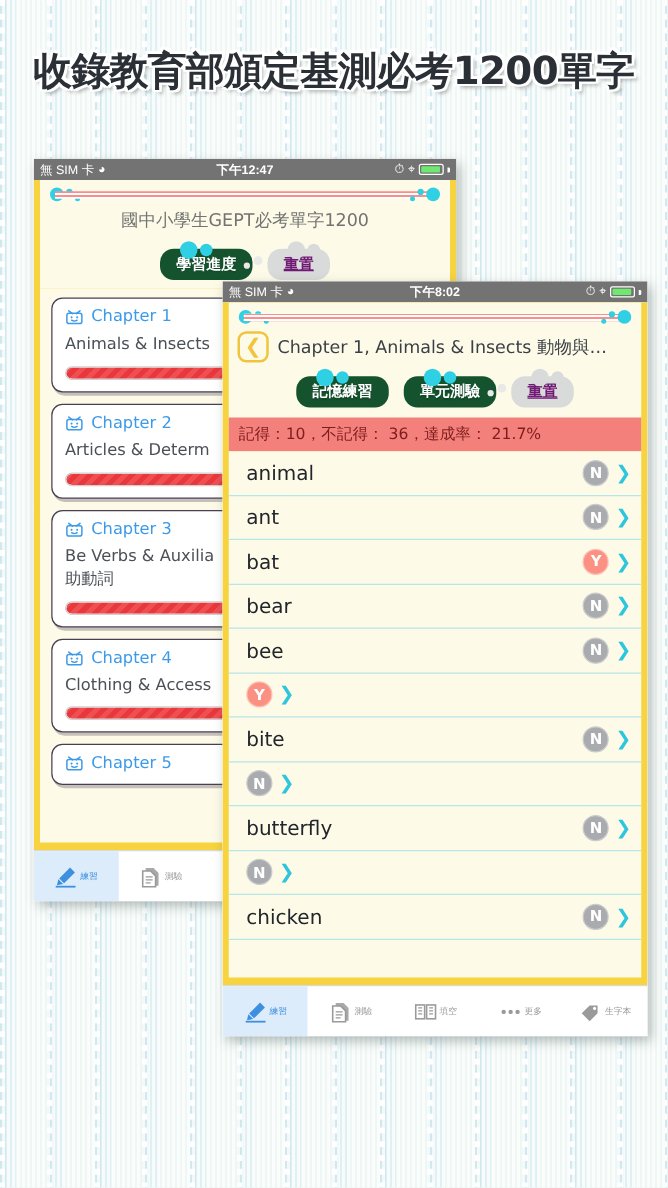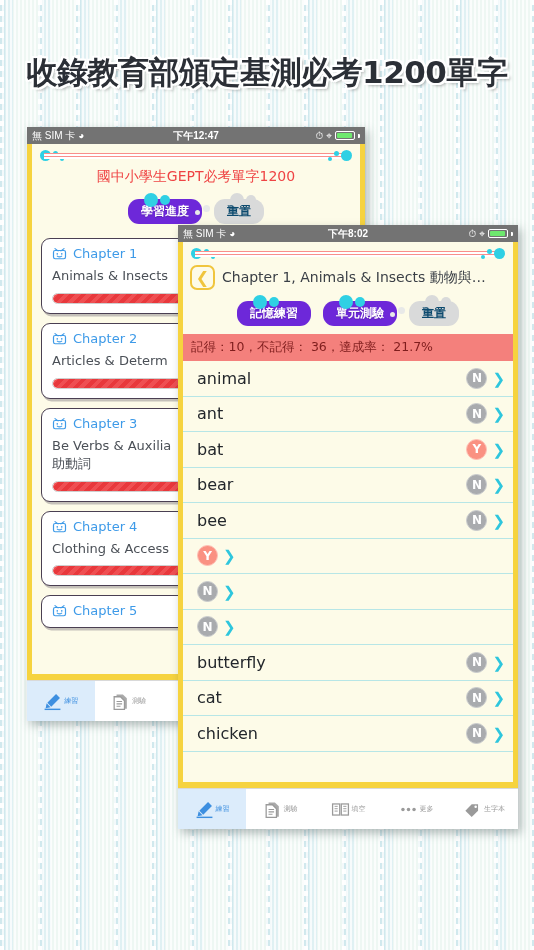--- a/index.html
+++ b/index.html
@@ -34,21 +34,21 @@
       rgba(255,255,255,0) 5px, rgba(255,255,255,0) 11px);
     background-size: 38px 11px;
     -webkit-mask-image: repeating-linear-gradient(90deg, #000 0px, #000 4px, transparent 4px, transparent 38px);
     mask-image: repeating-linear-gradient(90deg, #000 0px, #000 4px, transparent 4px, transparent 38px);
     pointer-events: none;
   }
 
   
   .headline {
     position: absolute;
-    top: 52px; left: 0; right: 0;
+    top: 36px; left: 0; right: 0;
     text-align: center;
     font-size: 31px;
     font-weight: bold;
     letter-spacing: -0.5px;
     color: #2b2f36;
     text-shadow:
        2px 0 0 #fff, -2px 0 0 #fff, 0 2px 0 #fff, 0 -2px 0 #fff,
        2px 2px 0 #fff, -2px 2px 0 #fff, 2px -2px 0 #fff, -2px -2px 0 #fff,
        3px 3px 3px rgba(90,90,90,0.45);
     font-family: "DejaVu Sans", "Liberation Sans", sans-serif;
@@ -136,45 +136,45 @@
   .d1 { width: 11px; height: 11px; left: 2px;  top: 1px; }
   .d2 { width: 5px;  height: 5px;  left: 15px; top: 2px; }
   .d3 { width: 4px;  height: 4px;  left: 22px; top: 8px; }
   .d4 { width: 11px; height: 11px; right: 2px;  top: 1px; }
   .d5 { width: 5px;  height: 5px;  right: 15px; top: 2px; }
   .d6 { width: 4px;  height: 4px;  right: 22px; top: 8px; }
 
   .app-title {
     text-align: center;
     font-size: 14px;
-    color: #ef4444;
+    color: #737373;
     padding: 6px 0 4px 0;
     font-family: "DejaVu Sans", "Liberation Sans", sans-serif;
   }
 
   
   .cloudbtn {
     position: relative;
     display: inline-block;
     color: #ffffff;
     font-size: 12px;
     font-weight: bold;
     padding: 4px 13px;
     border-radius: 11px;
-    background: #6d28d9;
+    background: #14532d;
     text-shadow: 0 1px 1px rgba(0,0,0,0.18);
     font-family: "DejaVu Sans", "Liberation Sans", sans-serif;
   }
   .cloudbtn::before, .cloudbtn::after {
     content: ""; position: absolute; background: #2fd0e4; border-radius: 50%;
   }
   .cloudbtn::before { width: 14px; height: 14px; top: -6px; left: 16px; }
   .cloudbtn::after  { width: 10px; height: 10px; top: -4px; left: 32px; }
 
-  .cloudbtn.gray { background: #d9dada; color: #0c4a6e; text-shadow: none; }
+  .cloudbtn.gray { background: #d9dada; color: #701a75; text-shadow: none; text-decoration: underline; }
   .cloudbtn.gray::before, .cloudbtn.gray::after { background: #d9dada; }
   .cloudbtn.gray .puff {
     position: absolute; border-radius: 50%; background: #e8e9e8;
   }
   .p1 { width: 7px; height: 7px; left: -11px; top: 6px; }
   .p2 { width: 5px; height: 5px; left: -19px; top: 11px; }
 
   .btn-row {
     display: flex;
     justify-content: center;
@@ -525,34 +525,34 @@
           <div class="word-row">
             <span class="word-text">bee</span>
             <span class="badge n">N</span>
             <span class="chev">❯</span>
           </div>
           <div class="word-row">
             <span class="badge y">Y</span>
             <span class="chev">❯</span>
           </div>
           <div class="word-row">
+            <span class="word-text">bite</span>
             <span class="badge n">N</span>
             <span class="chev">❯</span>
           </div>
           <div class="word-row">
             <span class="badge n">N</span>
             <span class="chev">❯</span>
           </div>
           <div class="word-row">
             <span class="word-text">butterfly</span>
             <span class="badge n">N</span>
             <span class="chev">❯</span>
           </div>
           <div class="word-row">
-            <span class="word-text">cat</span>
             <span class="badge n">N</span>
             <span class="chev">❯</span>
           </div>
           <div class="word-row">
             <span class="word-text">chicken</span>
             <span class="badge n">N</span>
             <span class="chev">❯</span>
           </div>
         </div>
     </div>

